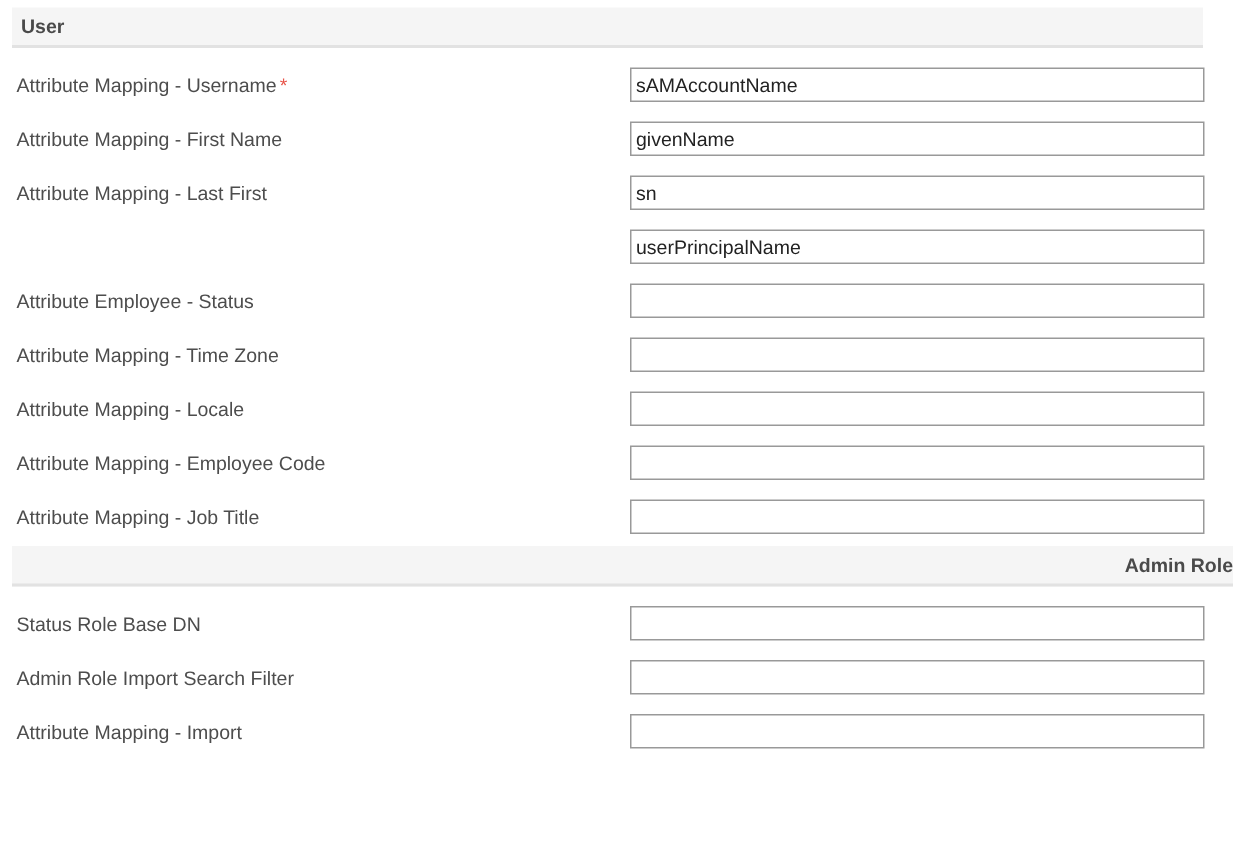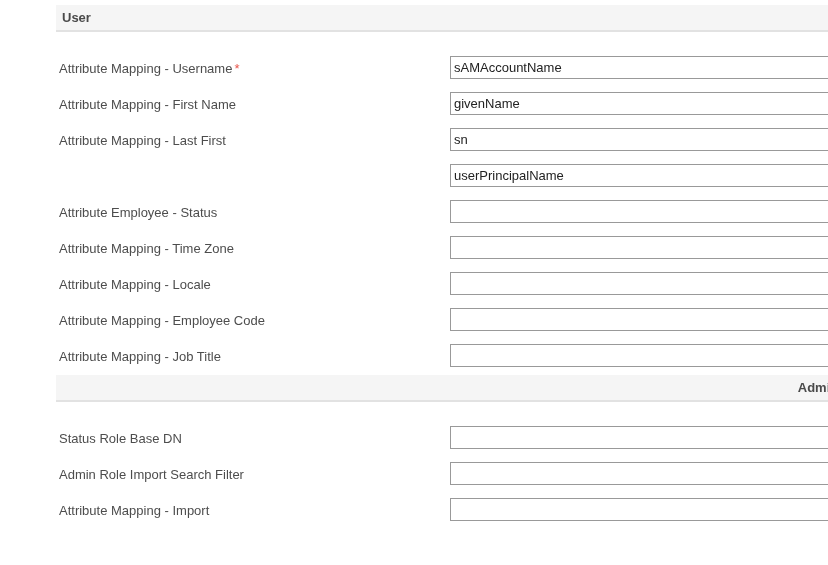--- a/index.html
+++ b/index.html
@@ -12,48 +12,48 @@
     --red:#e8544a;
     --page-bg:#ffffff;
   }
   html,body{margin:0;padding:0;}
   body{
     width:828px;height:565px;
     background:var(--page-bg);
     font-family:"Liberation Sans",sans-serif;
     overflow:hidden;
   }
-  .page{position:relative;padding-top:5px;margin-left:48px;}
+  .page{position:relative;padding-top:5px;}
   .section + .section{margin-top:1px;}
   .section-header{
     margin-left:8px;
     height:27px;
     line-height:25px;
     box-sizing:border-box;
     background:var(--header-bg);
     border-bottom:2px solid var(--header-border);
     padding-left:6px;
     font-size:13px;
     font-weight:bold;
     color:var(--title-color);
   }
   .section:nth-of-type(1) .section-header{width:794px;}
   .section:nth-of-type(2) .section-header{width:814px;text-align:right;}
-  .rows{padding-top:18px;text-decoration:underline;}
+  .rows{padding-top:7px;text-decoration:underline;}
   .row{position:relative;height:36px;}
   .field-label{
     position:absolute;left:11px;top:50%;
     transform:translateY(-50%);
     font-size:13px;color:var(--label-color);
     white-space:nowrap;
   }
   .required-star{color:var(--red);display:none;margin-left:2px;}
   .row.required .required-star{display:inline;}
   .field-input{
-    position:absolute;left:402px;top:6px;
+    position:absolute;left:420px;top:6px;
     width:383px;height:23px;
     box-sizing:border-box;
     border:1px solid var(--input-border);
     border-radius:0;
     padding:1px 3px;
     font-family:"Liberation Sans",sans-serif;
     font-size:13px;
     color:var(--input-text);
     background:#fff;
     outline:none;

